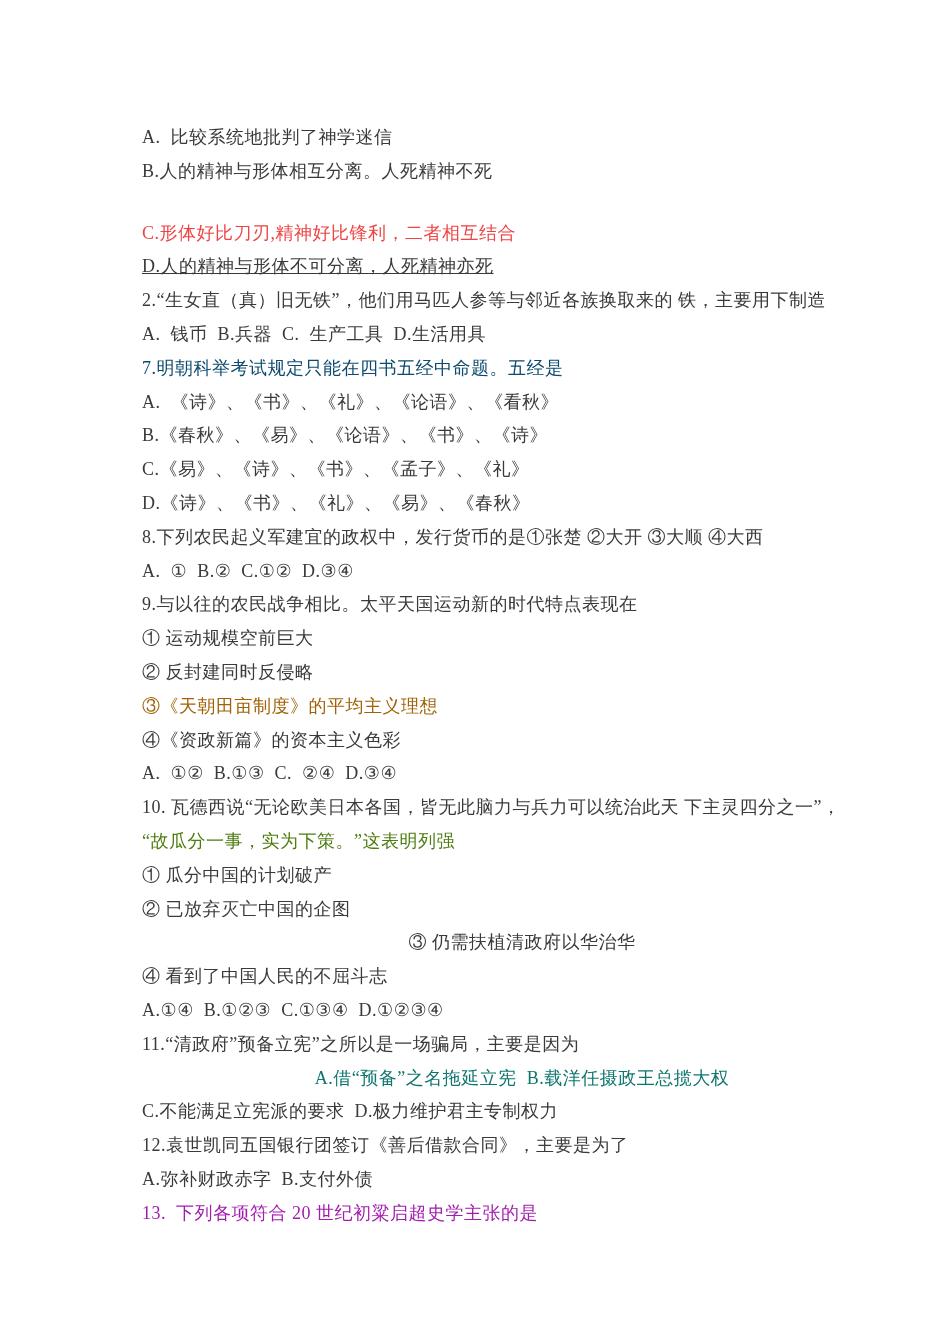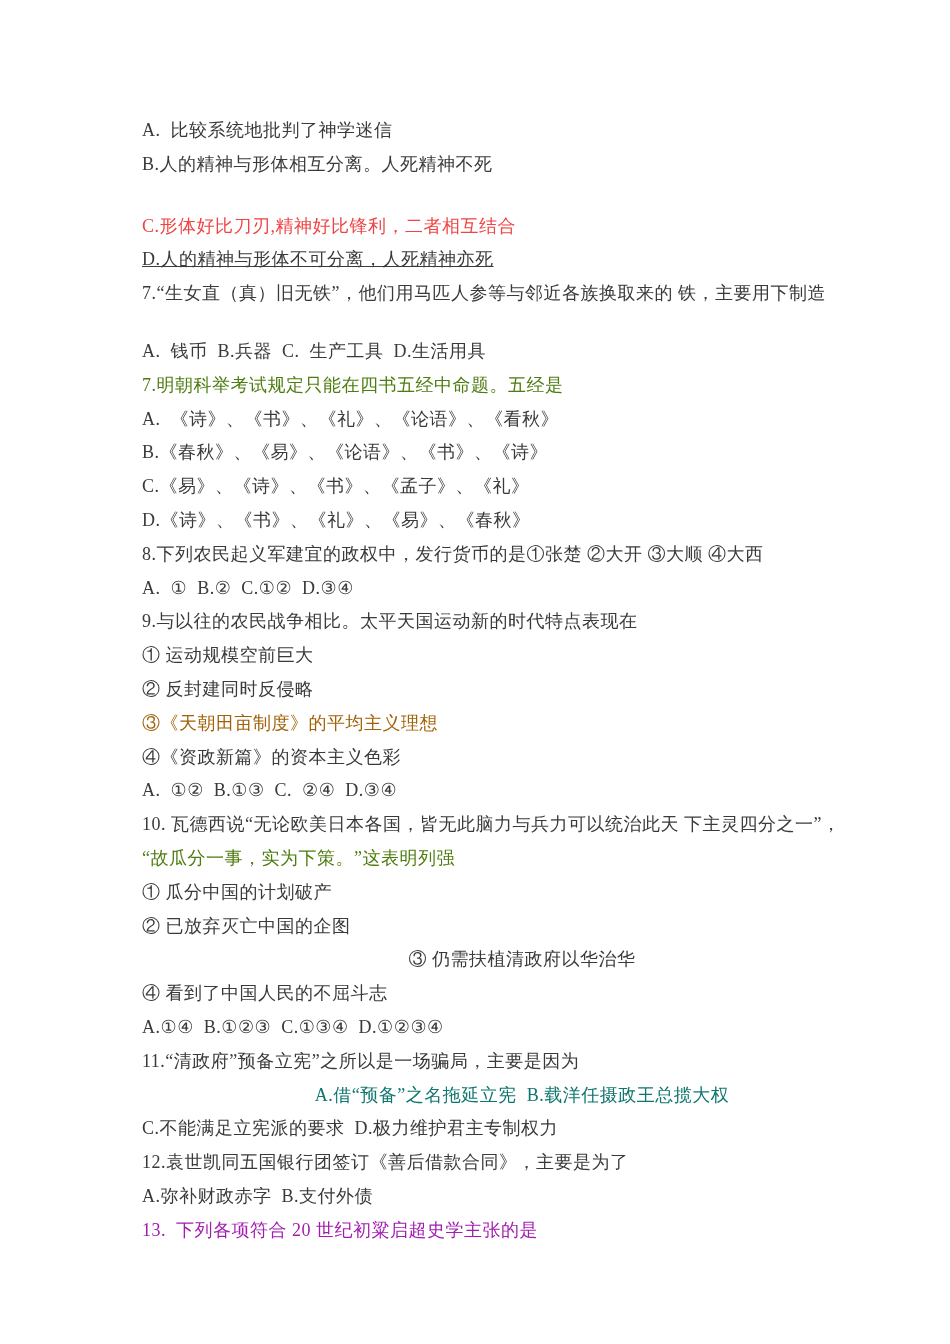--- a/index.html
+++ b/index.html
@@ -15,21 +15,21 @@
   }
   .page {
     position: relative;
     width: 950px;
     height: 1344px;
     background: #ffffff;
   }
   .text-block {
     position: absolute;
     left: 142px;
-    top: 114px;
+    top: 121px;
     width: 760px;
   }
   .question {
     margin: 0;
     padding: 0;
   }
   .line {
     height: 33.8px;
     line-height: 33.8px;
     font-size: 18px;
@@ -44,25 +44,25 @@
 
 <div class="page">
   <div class="text-block" id="text-block">
       <div class="question">
         <div class="line" style="color: rgb(58, 58, 58);">A.  比较系统地批判了神学迷信</div>
         <div class="line" style="color: rgb(58, 58, 58);">B.人的精神与形体相互分离。人死精神不死</div>
         <div class="line" style="color: #ef4444; margin-top: 28px;">C.形体好比刀刃,精神好比锋利，二者相互结合</div>
         <div class="line" style="color: rgb(58, 58, 58); text-decoration: underline;">D.人的精神与形体不可分离，人死精神亦死</div>
       </div>
       <div class="question">
-        <div class="line" style="color: rgb(58, 58, 58);">7.“生女直（真）旧无铁”，他们用马匹人参等与邻近各族换取来的 铁，主要用下制造</div>
-        <div class="line" style="color: rgb(58, 58, 58); margin-top: 24px;">A.  钱币  B.兵器  C.  生产工具  D.生活用具</div>
+        <div class="line" style="color: rgb(58, 58, 58);">2.“生女直（真）旧无铁”，他们用马匹人参等与邻近各族换取来的 铁，主要用下制造</div>
+        <div class="line" style="color: rgb(58, 58, 58);">A.  钱币  B.兵器  C.  生产工具  D.生活用具</div>
       </div>
       <div class="question">
-        <div class="line" style="color: #4d7c0f;">7.明朝科举考试规定只能在四书五经中命题。五经是</div>
+        <div class="line" style="color: #0c4a6e;">7.明朝科举考试规定只能在四书五经中命题。五经是</div>
         <div class="line" style="color: rgb(58, 58, 58);">A.  《诗》、《书》、《礼》、《论语》、《看秋》</div>
         <div class="line" style="color: rgb(58, 58, 58);">B.《春秋》、《易》、《论语》、《书》、《诗》</div>
         <div class="line" style="color: rgb(58, 58, 58);">C.《易》、《诗》、《书》、《孟子》、《礼》</div>
         <div class="line" style="color: rgb(58, 58, 58);">D.《诗》、《书》、《礼》、《易》、《春秋》</div>
       </div>
       <div class="question">
         <div class="line" style="color: rgb(58, 58, 58);">8.下列农民起义军建宜的政权中，发行货币的是①张楚 ②大开 ③大顺 ④大西</div>
         <div class="line" style="color: rgb(58, 58, 58);">A.  ①  B.②  C.①②  D.③④</div>
       </div>
       <div class="question">

